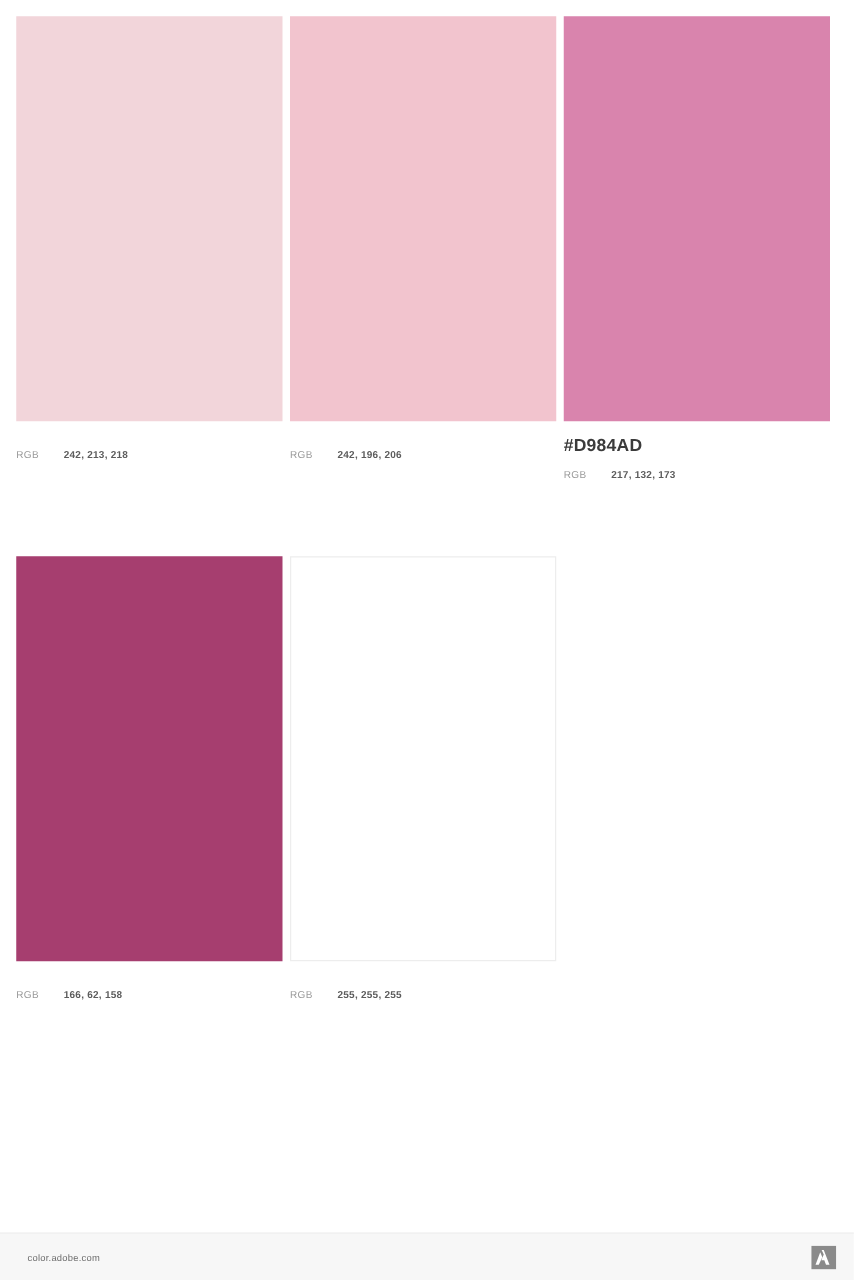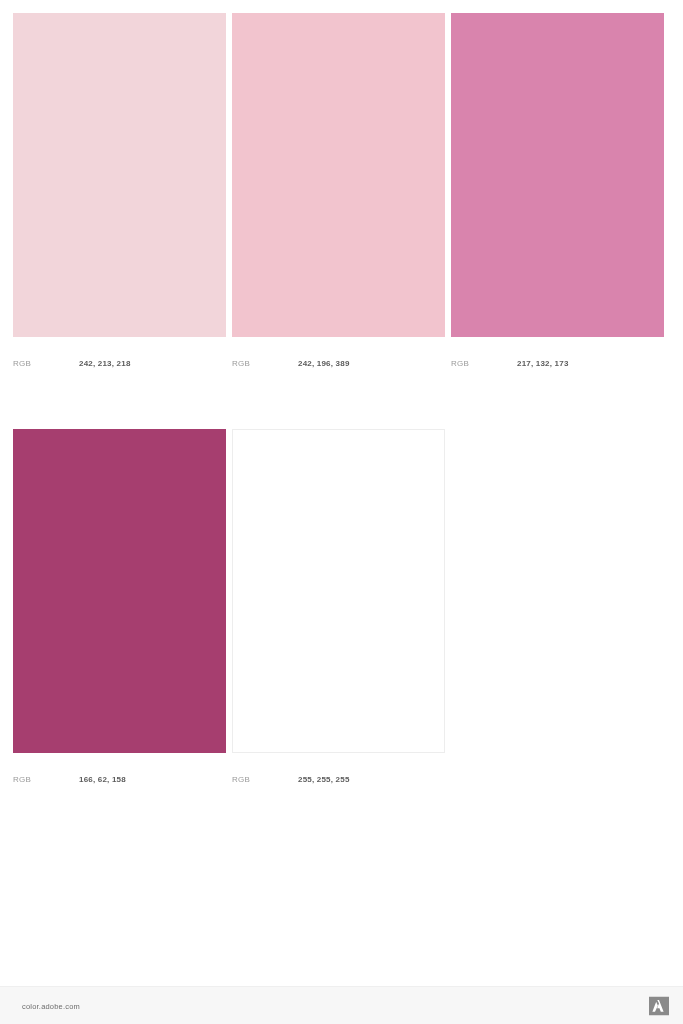--- a/index.html
+++ b/index.html
@@ -56,21 +56,20 @@
     line-height: 16px;
     white-space: nowrap;
   }
 
   .swatch-rgb-line {
     margin-top: 10px;
     display: flex;
     flex-direction: row;
     align-items: baseline;
     line-height: 11px;
-    gap: 28px;
   }
 
   .rgb-label {
     font-size: 8px;
     color: #9a9a9a;
     letter-spacing: 0.3px;
     width: 38px;
     flex: none;
   }
 
@@ -134,28 +133,29 @@
           <span class="rgb-values">242, 213, 218</span>
         </div>
       </div>
     </div>
 
     <div class="swatch-cell">
       <div class="swatch-chip" style="background: rgb(242, 196, 206);"></div>
       <div class="swatch-info">
         <div class="swatch-rgb-line">
           <span class="rgb-label">RGB</span>
-          <span class="rgb-values">242, 196, 389</span>
+          <span class="rgb-values">242, 196, 206</span>
         </div>
       </div>
     </div>
 
     <div class="swatch-cell">
       <div class="swatch-chip" style="background: rgb(217, 132, 173);"></div>
       <div class="swatch-info">
+        <div class="swatch-hex">#D984AD</div>
         <div class="swatch-rgb-line">
           <span class="rgb-label">RGB</span>
           <span class="rgb-values">217, 132, 173</span>
         </div>
       </div>
     </div>
 
   </div>
 
   <div class="row-gap"></div>

